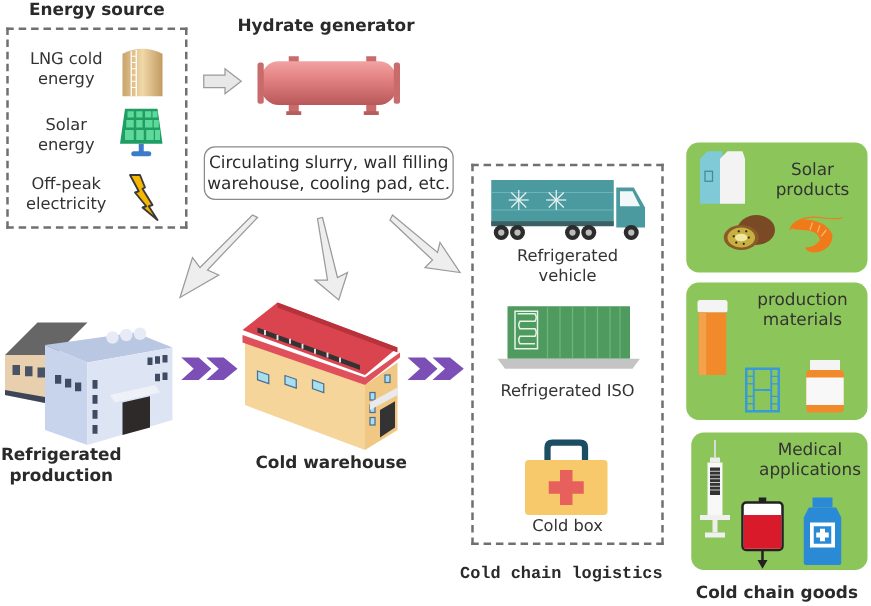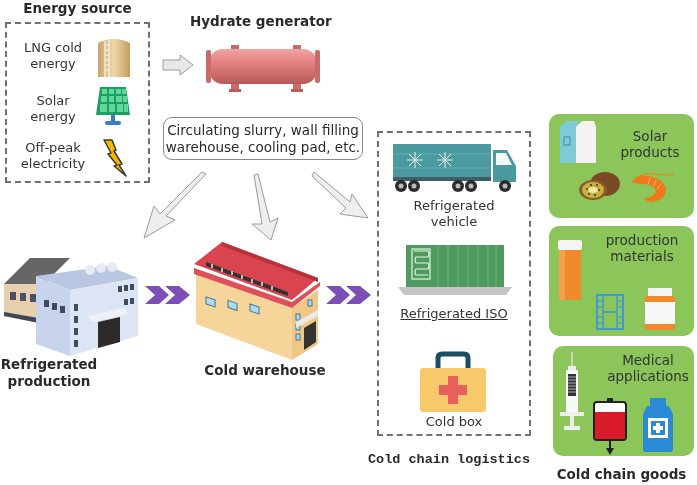--- a/index.html
+++ b/index.html
@@ -244,21 +244,21 @@
       <line x1="60" y1="0" x2="60" y2="42"></line>
       <line x1="70" y1="0" x2="70" y2="42"></line>
       <line x1="80" y1="0" x2="80" y2="42"></line>
       <line x1="90" y1="0" x2="90" y2="42"></line>
       <line x1="98" y1="0" x2="98" y2="42"></line>
     </g>
   <path d="M16 6 L30 6 Q32 9 30 12 L18 12 Q16 15 18 18 L30 18 Q32 21 30 24 L18 24 Q16 27 18 30 L30 30" fill="none" stroke="#e6f5e8" stroke-width="1.2"></path>
   <rect x="14" y="4" width="18" height="30" fill="none" stroke="#e6f5e8" stroke-width="1.2"></rect>
   <path d="M0 42 L114 42 L108 50 L6 50 Z" fill="#c4c4c4"></path>
 </svg>
-<div class="abs lbl" style="left:380px;top:306px;width:148px;text-decoration:underline;">
+<div class="abs lbl" style="left:380px;top:306px;width:148px;">
   <div>Refrigerated ISO</div>
 </div>
 
 <svg style="left:420px;top:352px;" width="66" height="60" viewBox="0 0 66 60">
   <path d="M18 18 L18 6 Q18 2 22 2 L44 2 Q48 2 48 6 L48 18" fill="none" stroke="#1b4d63" stroke-width="5"></path>
   <rect x="0" y="16" width="66" height="44" rx="3" fill="#f7c96b"></rect>
   <rect x="28" y="24" width="10" height="28" fill="#e8605c"></rect>
   <rect x="19" y="33" width="28" height="10" fill="#e8605c"></rect>
 </svg>
 <div class="abs lbl" style="left:380px;top:414px;width:148px;">Cold box</div>

